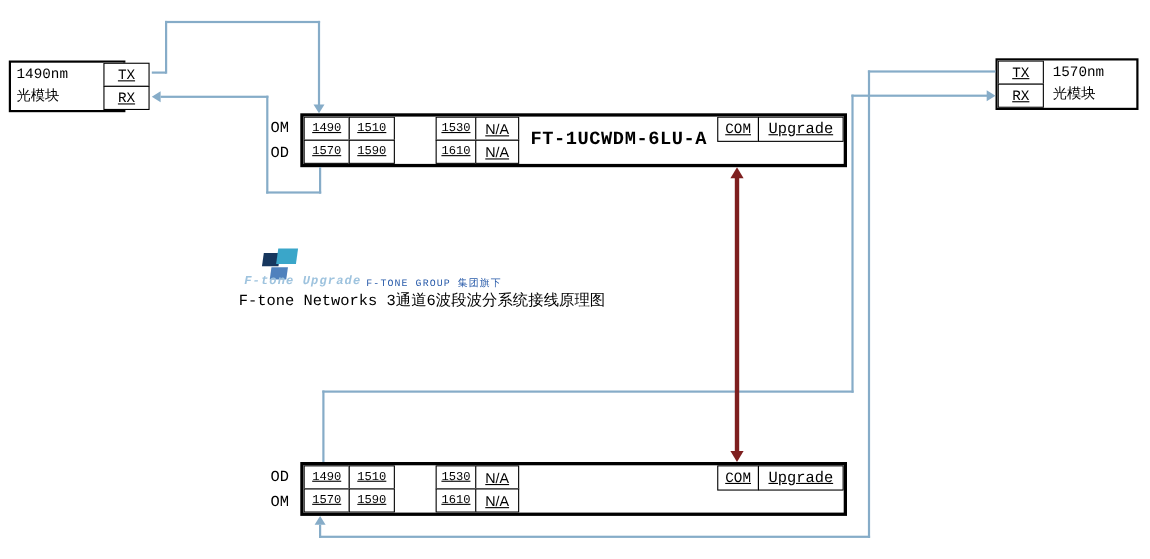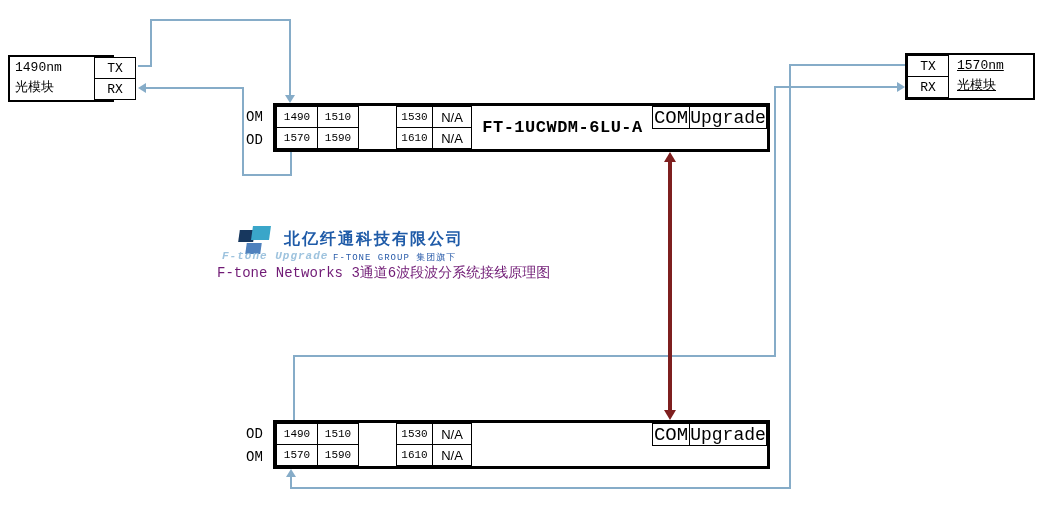--- a/index.html
+++ b/index.html
@@ -4,30 +4,30 @@
 <style>
   * { margin:0; padding:0; box-sizing:border-box; }
   html,body { background:#fff; }
   body { font-family:"Liberation Mono","DejaVu Sans Mono",monospace; color:#000; }
   .canvas { position:relative; width:1045px; height:508px; background:#fff; overflow:hidden; }
 
   
   .module { position:absolute; background:#fff; border:2px solid #000; }
   .device { position:absolute; background:#fff; border:3px solid #000; }
   .cell   { position:absolute; background:#fff; border:1px solid #000;
-            display:flex; align-items:center; justify-content:center; }
+            display:flex; align-items:center; justify-content:center;text-decoration:underline; }
   .num    { font-size:11px; }
   .na     { font-size:13px; font-family:"Liberation Sans","DejaVu Sans",sans-serif; }
   .portcell { font-size:13px; }
-  .comcell  { font-size:19px; }
-  .upgcell  { font-size:18px; }
+  .comcell  { font-size:13px; }
+  .upgcell  { font-size:14px; }
   .devname { position:absolute; display:flex; align-items:center; justify-content:center;
              font-size:17px; font-weight:bold; letter-spacing:0.5px; }
   .mod-info { position:absolute; left:5px; top:1px; line-height:20px; font-size:13px; }
-  .mod-info.right { left:50px;text-decoration:underline; }
+  .mod-info.right { left:50px; }
   .rowlabel { position:absolute; width:24px; font-size:14px; line-height:18px; }
 
   
   .wire { position:absolute; background:#86ACC8; }
   .link { position:absolute; background:#7E1F1F; }
   .arr  { position:absolute; width:0; height:0; }
   .arr.blue-down { border-left:5px solid transparent; border-right:5px solid transparent; border-top:8px solid #86ACC8; }
   .arr.blue-up   { border-left:5px solid transparent; border-right:5px solid transparent; border-bottom:8px solid #86ACC8; }
   .arr.blue-left { border-top:5px solid transparent; border-bottom:5px solid transparent; border-right:8px solid #86ACC8; }
   .arr.blue-right{ border-top:5px solid transparent; border-bottom:5px solid transparent; border-left:8px solid #86ACC8; }
@@ -38,21 +38,21 @@
   .logo-icon { position:absolute; left:238px; top:226px; width:40px; height:32px; }
   .li { position:absolute; }
   .li.s1 { left:1px;  top:4px;  width:15px; height:12px; background:#17375E; transform:skewX(-8deg); }
   .li.s2 { left:14px; top:0;    width:18px; height:14px; background:#3AA6C9; transform:skewX(-8deg); }
   .li.s3 { left:8px;  top:17px; width:15px; height:11px; background:#4F81BD; transform:skewX(-8deg); }
   .logo-company  { position:absolute; left:284px; top:229px; font-size:16px; font-weight:bold;
                    color:#1F5BA8; letter-spacing:2px; font-family:"Liberation Sans","DejaVu Sans",sans-serif; }
   .logo-watermark{ position:absolute; left:222px; top:250px; font-size:11px; font-weight:bold; font-style:italic;
                    color:#9EC3DE; letter-spacing:1px; }
   .logo-subtitle { position:absolute; left:333px; top:251px; font-size:9px; color:#2A5CAA; letter-spacing:1px; }
-  .caption { position:absolute; left:217px; top:264px; font-size:14px; color:#701a75; }
+  .caption { position:absolute; left:217px; top:264px; font-size:14px; color:#000000; }
 </style>
 </head>
 <body>
 
 <div class="canvas">
 
   <div class="module" style="left:8px; top:55px; width:106px; height:47px;">
     <div class="mod-info">
       <div>1490nm</div>
       <div>光模块</div>
@@ -129,18 +129,17 @@
 
   <div class="arr red-up" style="left:664px; top:152px;"></div>
   <div class="link" style="left:668px; top:161px; width:4px; height:250px;"></div>
   <div class="arr red-down" style="left:664px; top:410px;"></div>
 
   <div class="logo-icon">
     <div class="li s1"></div>
     <div class="li s2"></div>
     <div class="li s3"></div>
   </div>
-  <div class="logo-company">北亿纤通科技有限公司</div>
   <div class="logo-watermark">F-tone Upgrade</div>
   <div class="logo-subtitle">F-TONE GROUP 集团旗下</div>
   <div class="caption">F-tone Networks 3通道6波段波分系统接线原理图</div>
 
 </div>
 
 </body></html>

